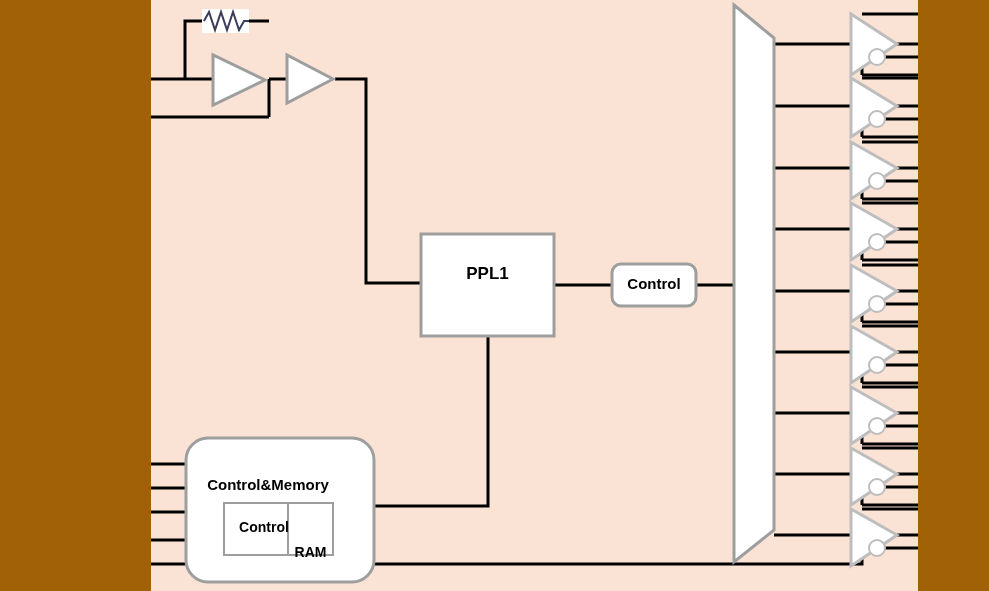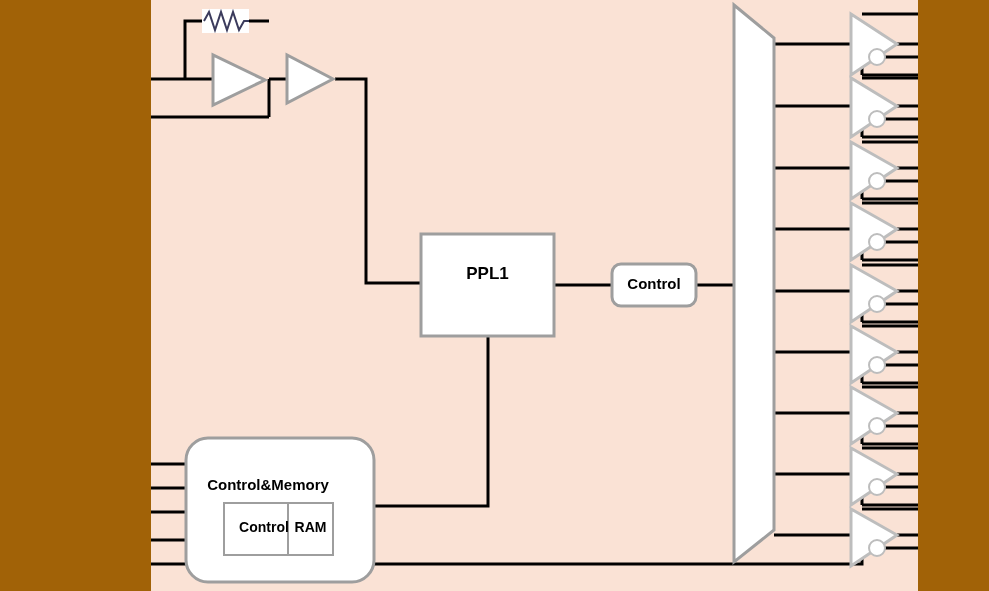--- a/index.html
+++ b/index.html
@@ -168,14 +168,14 @@
   </svg>
 
   <div class="lbl" style="left:421px;top:264px;width:133px;font-size:17px;">PPL1</div>
 
   <div class="lbl" style="left:612px;top:275px;width:84px;font-size:15px;">Control</div>
 
   <div class="lbl" style="left:186px;top:476px;width:164px;font-size:15px;">Control&amp;Memory</div>
 
   <div class="lbl" style="left:232px;top:519px;width:64px;font-size:14px;">Control</div>
 
-  <div class="lbl" style="left:288px;top:519px;width:45px;font-size:14px;">RAM</div>
+  <div class="lbl" style="left:288px;top:544px;width:45px;font-size:14px;">RAM</div>
 </div>
 
 </body></html>

